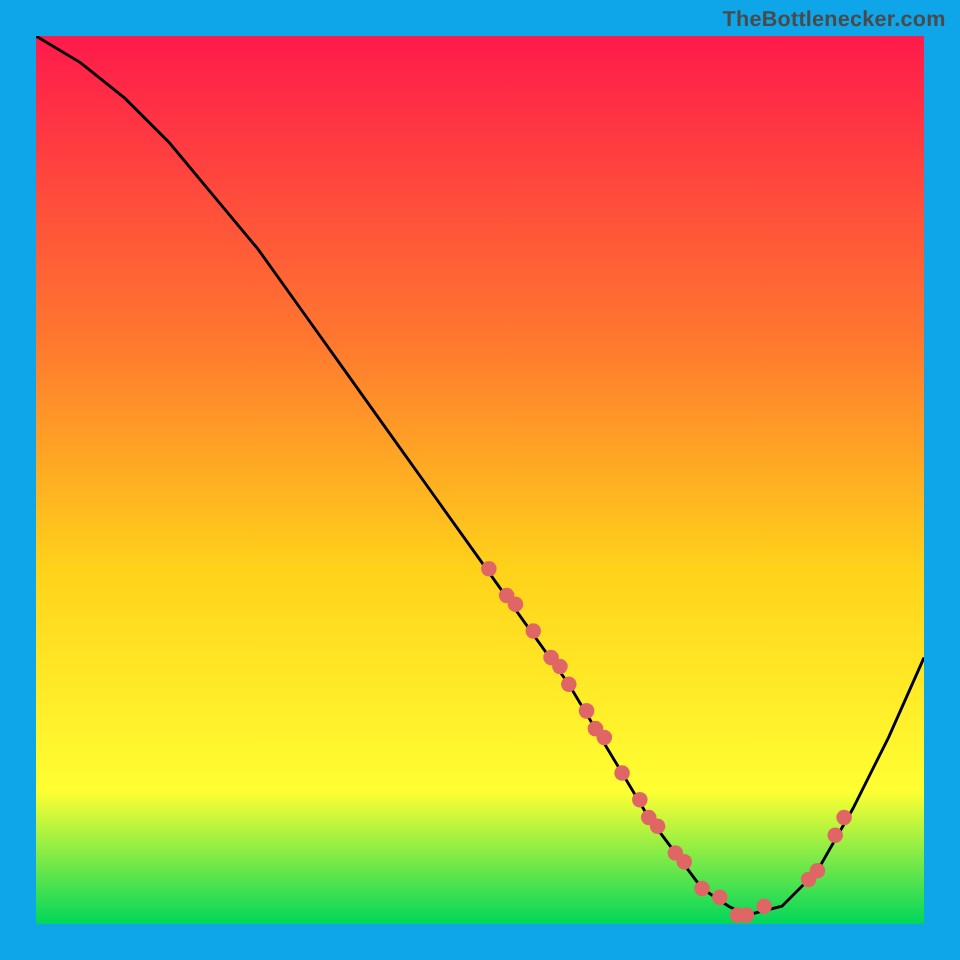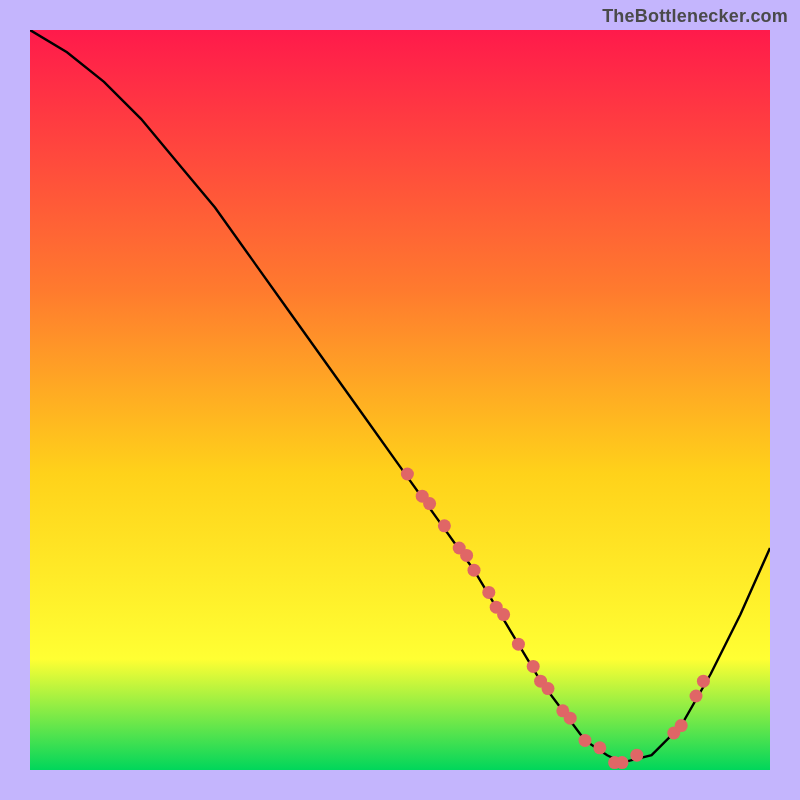--- a/index.html
+++ b/index.html
@@ -10,21 +10,21 @@
     height: 800px;
     overflow: hidden;
     font-family: Arial, Helvetica, sans-serif;
   }
   .frame {
     position: absolute;
     top: 0;
     left: 0;
     width: 800px;
     height: 800px;
-    background: #c4b5fd;
+    background: #0ea5e9;
   }
   .watermark {
     position: absolute;
     top: 6px;
     right: 12px;
     color: #4a4a4a;
     font-size: 18px;
     font-weight: 600;
     letter-spacing: 0.2px;
     user-select: none;

